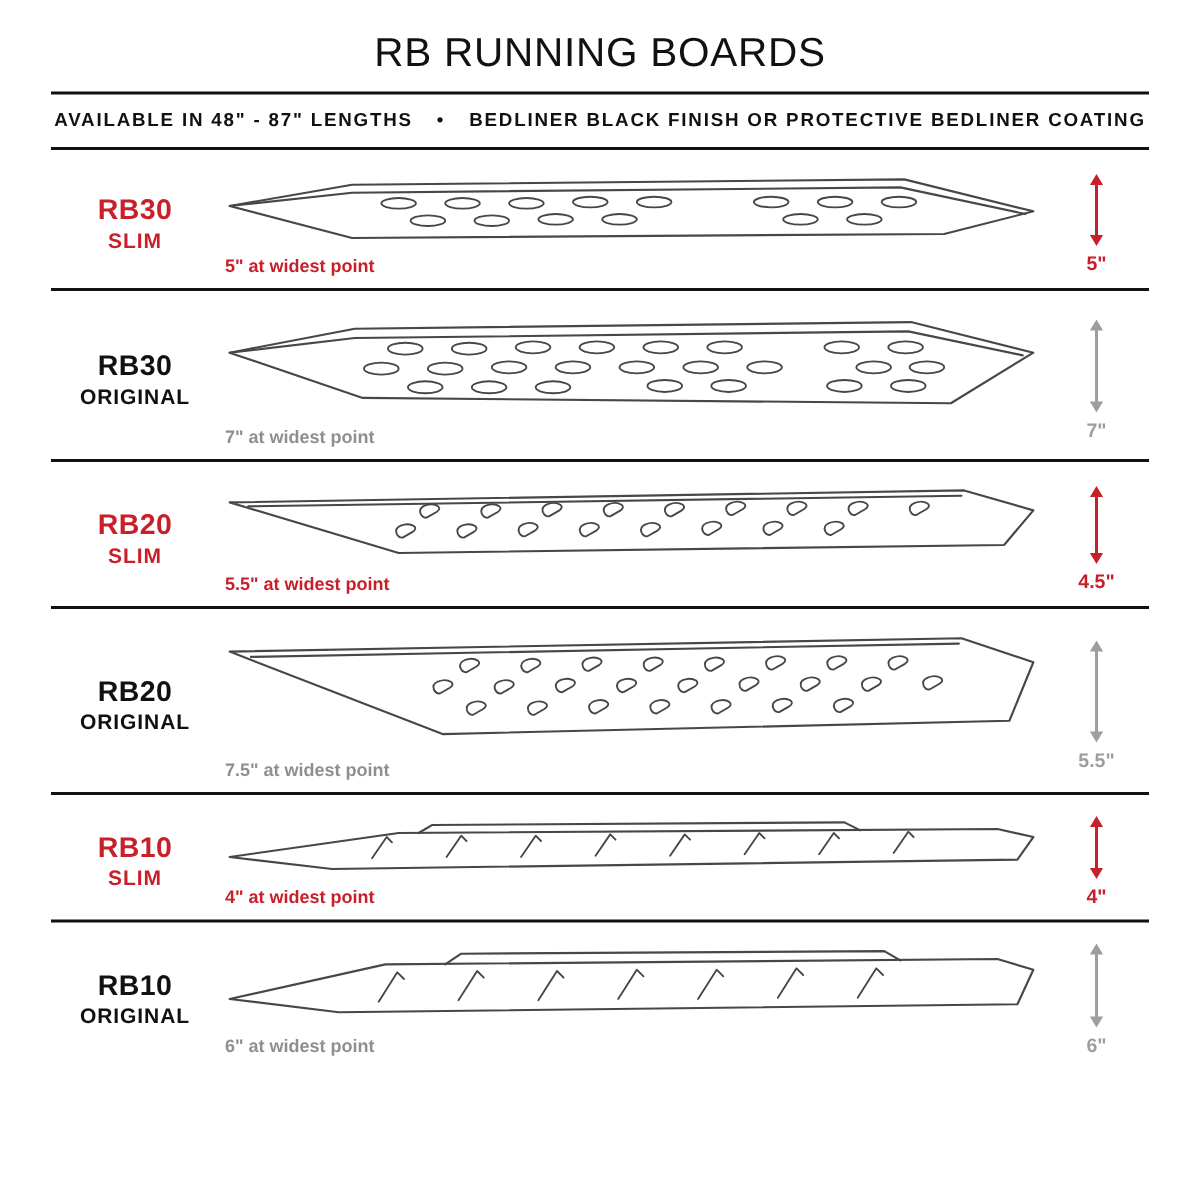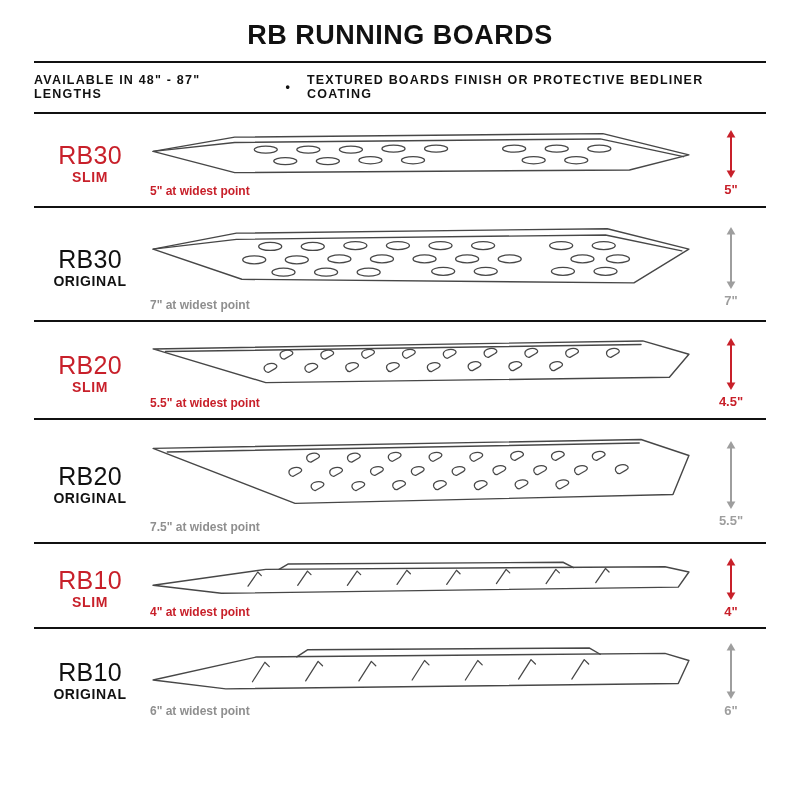--- a/index.html
+++ b/index.html
@@ -1,25 +1,25 @@
 <!DOCTYPE html>
 <html><head>
 <meta charset="utf-8">
 <style>
   html,body{margin:0;padding:0;background:#fff;}
   body{font-family:"Liberation Sans",sans-serif;color:#111;}
   .page{width:800px;height:800px;box-sizing:border-box;padding:14px 34px 6px;overflow:hidden;}
-  .title{text-align:center;font-size:27px;font-weight:700;letter-spacing:.5px;margin:6px 0 10px;}
+  .title{text-align:center;font-size:27px;font-weight:400;letter-spacing:.5px;margin:6px 0 10px;}
   .rule{border-top:2px solid #111;}
   .subtitle{display:flex;justify-content:center;align-items:center;gap:16px;
             font-size:12.5px;font-weight:700;letter-spacing:1.2px;padding:10px 0 11px;}
   .row{display:grid;grid-template-columns:112px 1fr 70px;align-items:center;
        border-top:2px solid #111;padding:14px 0 8px;}
   .label{display:flex;flex-direction:column;align-items:center;justify-content:center;line-height:1.05;}
-  .model{font-size:25px;font-weight:400;letter-spacing:.3px;}
+  .model{font-size:19px;font-weight:700;letter-spacing:.3px;}
   .variant{font-size:14px;font-weight:700;letter-spacing:.6px;margin-top:2px;}
   .boardcol{display:flex;flex-direction:column;}
   .board{width:100%;display:block;}
   .widthnote{font-size:12px;font-weight:700;margin:4px 0 0 4px;}
   .dim{display:flex;flex-direction:column;align-items:center;justify-content:center;gap:4px;}
   .height{font-size:13px;font-weight:700;}
   .slim .model,.slim .variant,.slim .widthnote,.slim .dim{color:#c8202a;}
   .original .model,.original .variant{color:#111;}
   .original .widthnote{color:#8f8f8f;}
   .original .dim{color:#9e9e9e;}
@@ -35,21 +35,21 @@
   </defs>
 </svg>
 
 <div class="page">
 
   <div class="title">RB RUNNING BOARDS</div>
   <div class="rule"></div>
   <div class="subtitle">
     <span>AVAILABLE IN 48" - 87" LENGTHS</span>
     <span>•</span>
-    <span>TEXTURED BOARDS FINISH OR PROTECTIVE BEDLINER COATING</span>
+    <span>BEDLINER BLACK FINISH OR PROTECTIVE BEDLINER COATING</span>
   </div>
 
   <section class="row slim">
     <div class="label">
       <span class="model">RB30</span>
       <span class="variant">SLIM</span>
     </div>
     <div class="boardcol">
       <svg class="board" viewBox="0 0 620 58" height="52">
         <g class="art">

